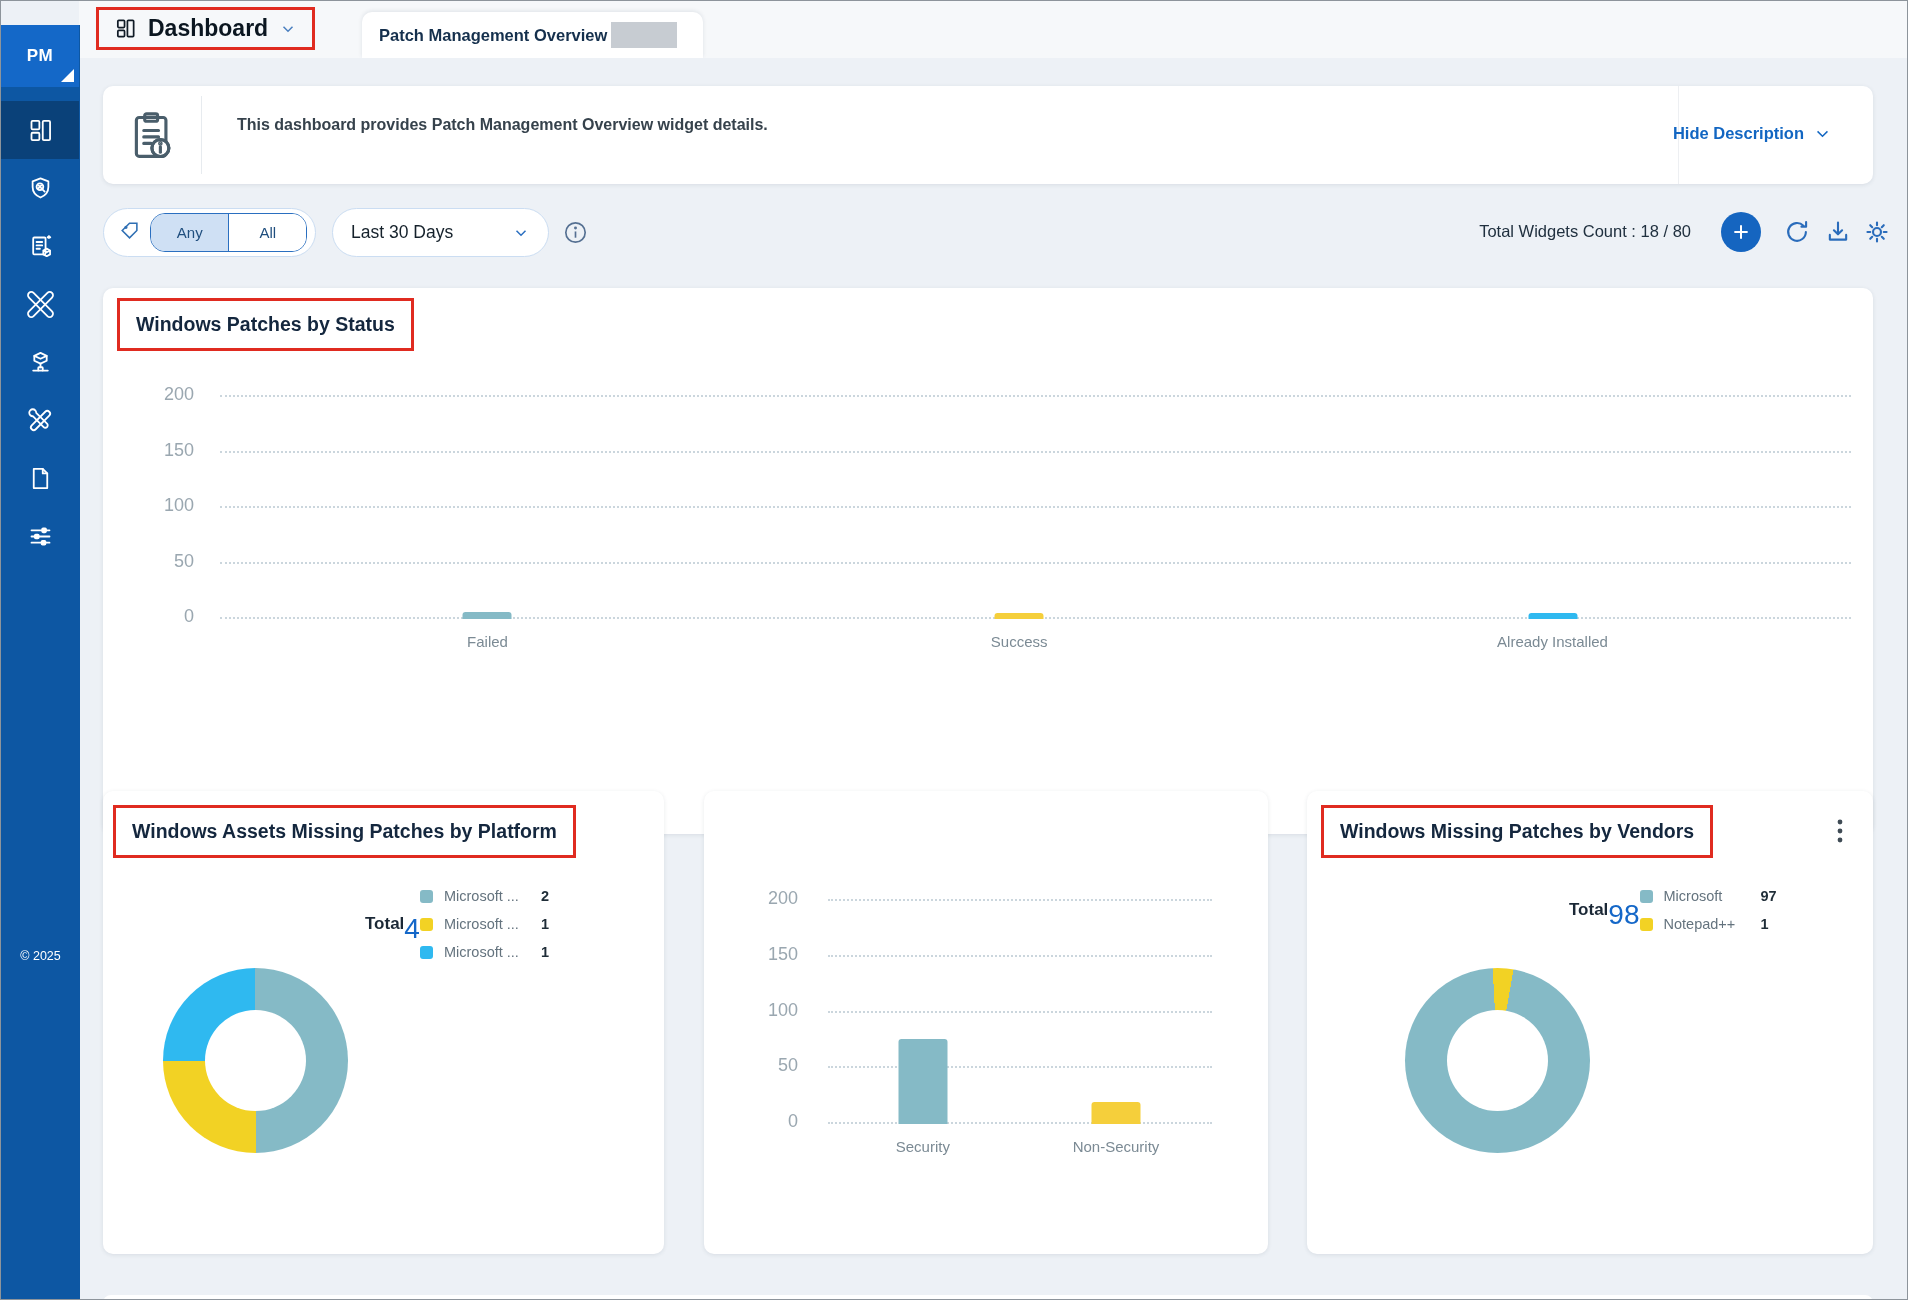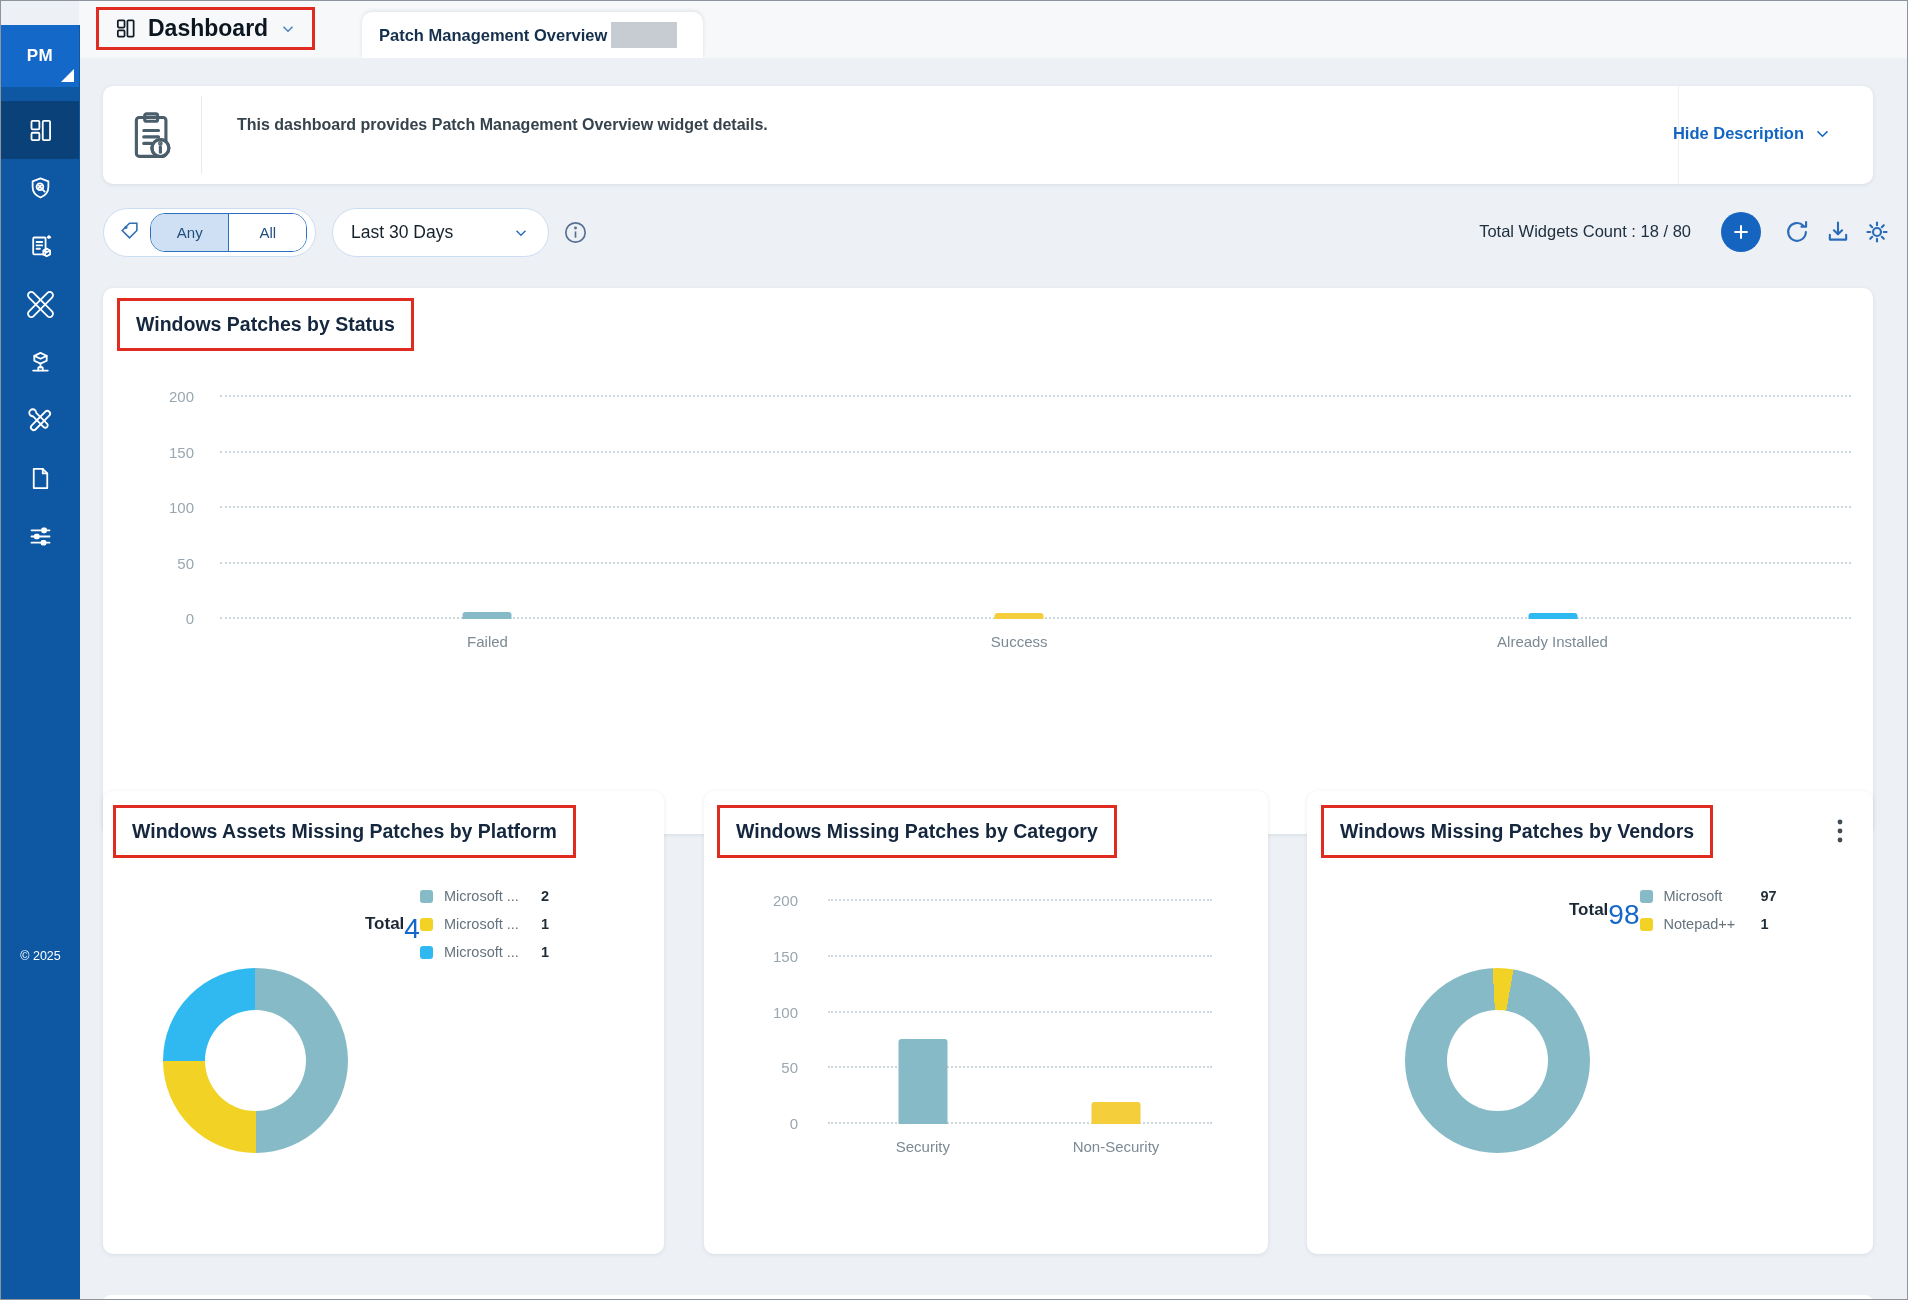--- a/index.html
+++ b/index.html
@@ -70,21 +70,21 @@
 
   
   .widget-title{position:absolute;border:3px solid var(--red);padding:12px 16px;font-size:19.5px;font-weight:bold;color:var(--navy);white-space:nowrap;}
 
   
   .main-card{left:24px;top:230px;width:1770px;height:546px;}
   .chart .plot{position:absolute;}
   .chart .y-axis{position:absolute;}
   .chart .x-axis{position:absolute;}
   .gridline{position:absolute;left:0;right:0;height:0;border-top:2px dotted #CBD6DD;}
-  .ytick{position:absolute;right:12px;transform:translateY(8px);font-size:15px;color:var(--tick);}
+  .ytick{position:absolute;right:12px;transform:translateY(8px);font-size:18px;color:var(--tick);}
   .xtick{position:absolute;top:8px;transform:translateX(-50%);font-size:15px;color:var(--cat);white-space:nowrap;}
   .bar{position:absolute;bottom:0;width:49px;transform:translateX(-50%);border-radius:3px 3px 0 0;cursor:pointer;}
 
   .chart-status .y-axis{left:0;top:109px;width:103px;height:222px;}
   .chart-status .plot{left:117px;top:109px;width:1631px;height:222px;}
   .chart-status .x-axis{left:117px;top:337px;width:1631px;}
 
   .chart-category .y-axis{left:0;top:110px;width:106px;height:223px;}
   .chart-category .plot{left:124px;top:110px;width:384px;height:223px;}
   .chart-category .x-axis{left:124px;top:339px;width:384px;}
@@ -328,21 +328,20 @@
             <div class="legend-row">
               <div class="swatch" style="background: rgb(47, 185, 240);"></div>
               <div class="legend-label">Microsoft ...</div>
               <div class="legend-value">1</div>
             </div>
           </div>
       </div>
     </div>
 
     <div class="card w-card2 chart chart-category">
-      <div class="widget-title" style="left:13px;top:14px;">Windows Missing Patches by Category</div>
       <div class="y-axis">
           <div class="ytick" style="bottom: 0%;">0</div>
           <div class="ytick" style="bottom: 25%;">50</div>
           <div class="ytick" style="bottom: 50%;">100</div>
           <div class="ytick" style="bottom: 75%;">150</div>
           <div class="ytick" style="bottom: 100%;">200</div>
         </div>
       <div class="plot">
           <div class="gridline" style="bottom: 0%;"></div>
           <div class="gridline" style="bottom: 25%;"></div>

